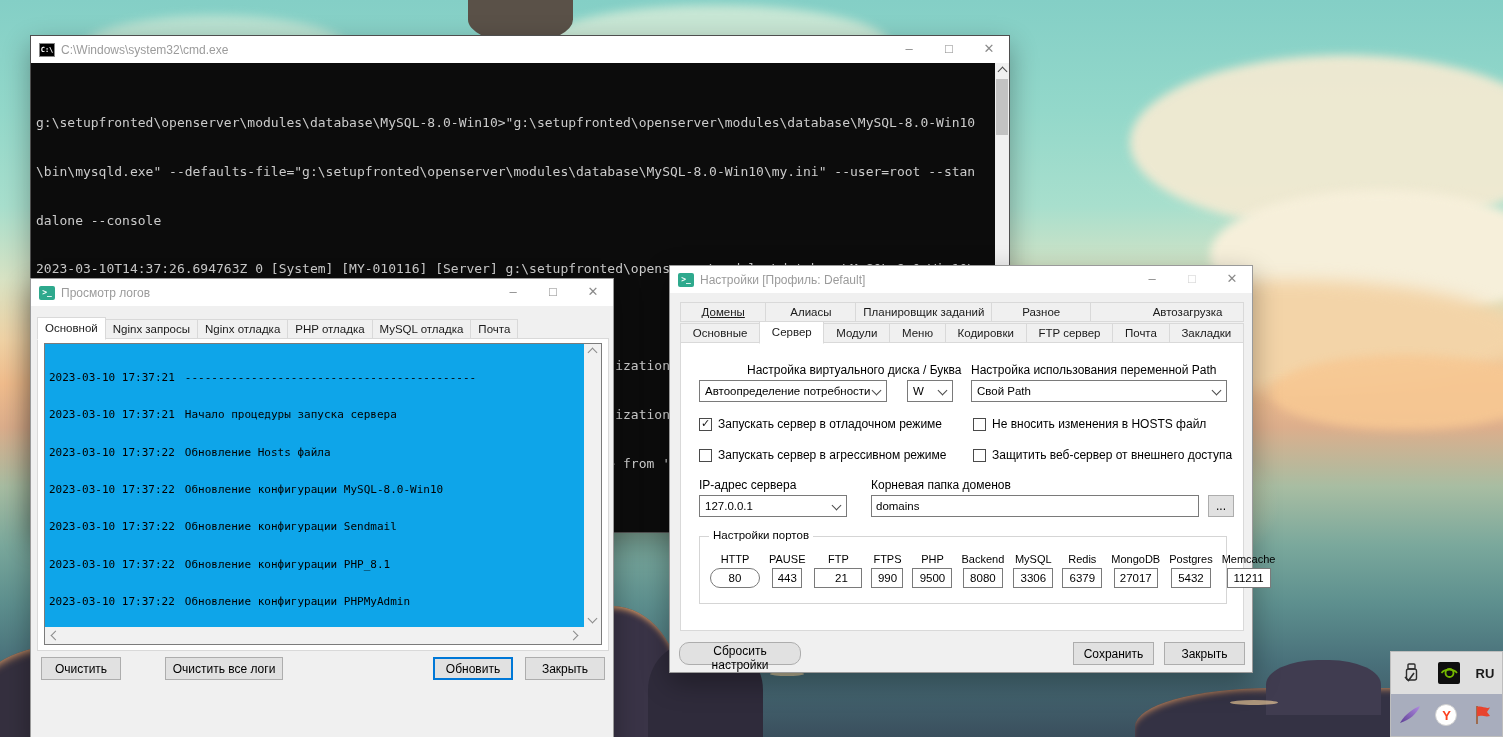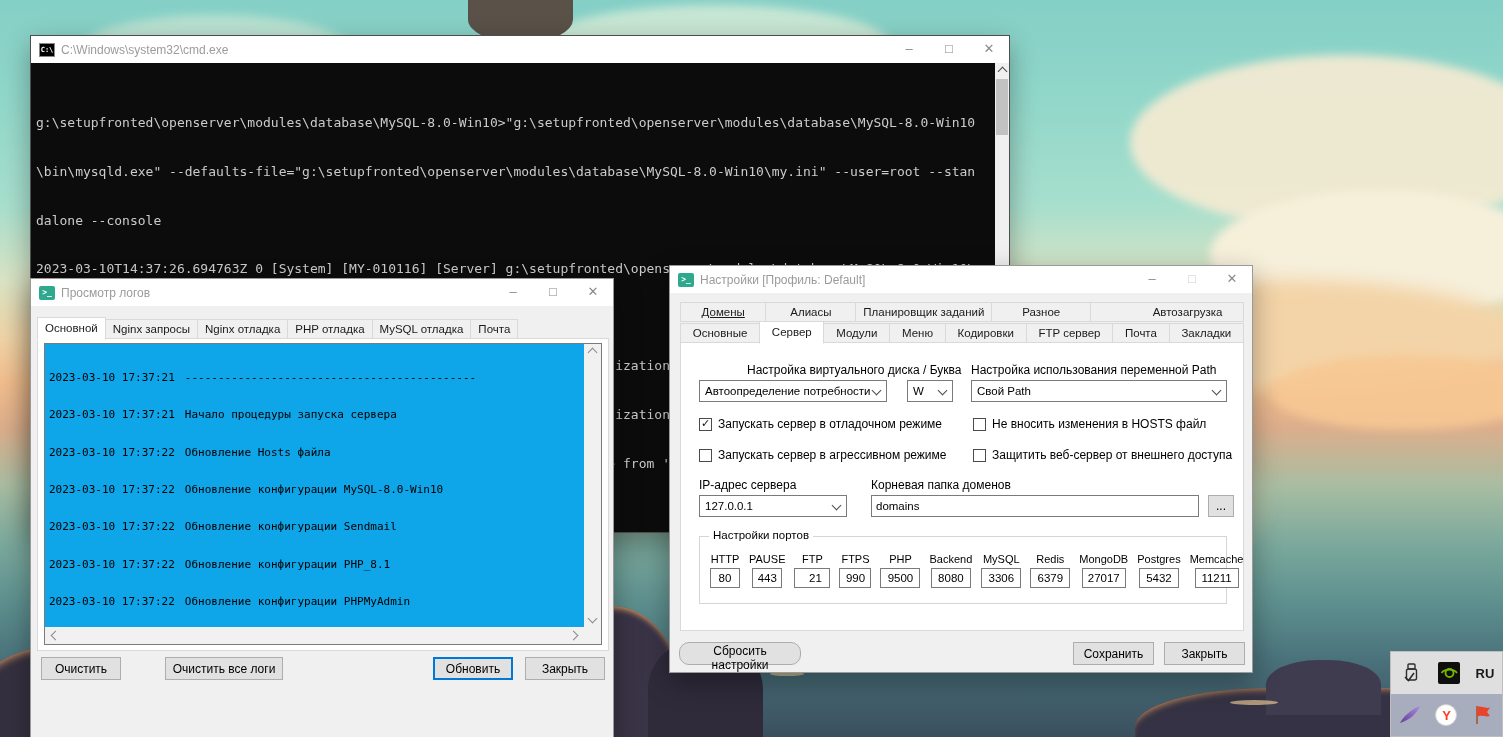--- a/index.html
+++ b/index.html
@@ -307,29 +307,29 @@
       </div>
       <div class="slabel" style="left:190px;top:135px;">Корневая папка доменов</div>
       <input class="textinput" style="left: 190px; top: 152px; width: 328px;" value="domains">
       <button class="btn" style="left:527px;top:152px;width:26px;height:22px;">...</button>
 
       <div class="groupbox" style="left:18px;top:193px;width:528px;height:68px;">
         <span class="group-legend">Настройки портов</span>
         <div class="ports">
           <div class="port-col">
             <div class="port-label">HTTP</div>
-            <input class="port-input" style="width: 30px;" value="80">
+            <input class="port-input" style="width: 50px; border-radius: 10px;" value="80">
           </div>
           <div class="port-col">
             <div class="port-label">PAUSE</div>
             <input class="port-input" style="width: 30px;" value="443">
           </div>
           <div class="port-col">
             <div class="port-label">FTP</div>
-            <input class="port-input" style="width: 36px; padding-left: 8px;" value="21">
+            <input class="port-input" style="width: 48px; padding-left: 8px;" value="21">
           </div>
           <div class="port-col">
             <div class="port-label">FTPS</div>
             <input class="port-input" style="width: 32px;" value="990">
           </div>
           <div class="port-col">
             <div class="port-label">PHP</div>
             <input class="port-input" style="width: 40px;" value="9500">
           </div>
           <div class="port-col">

